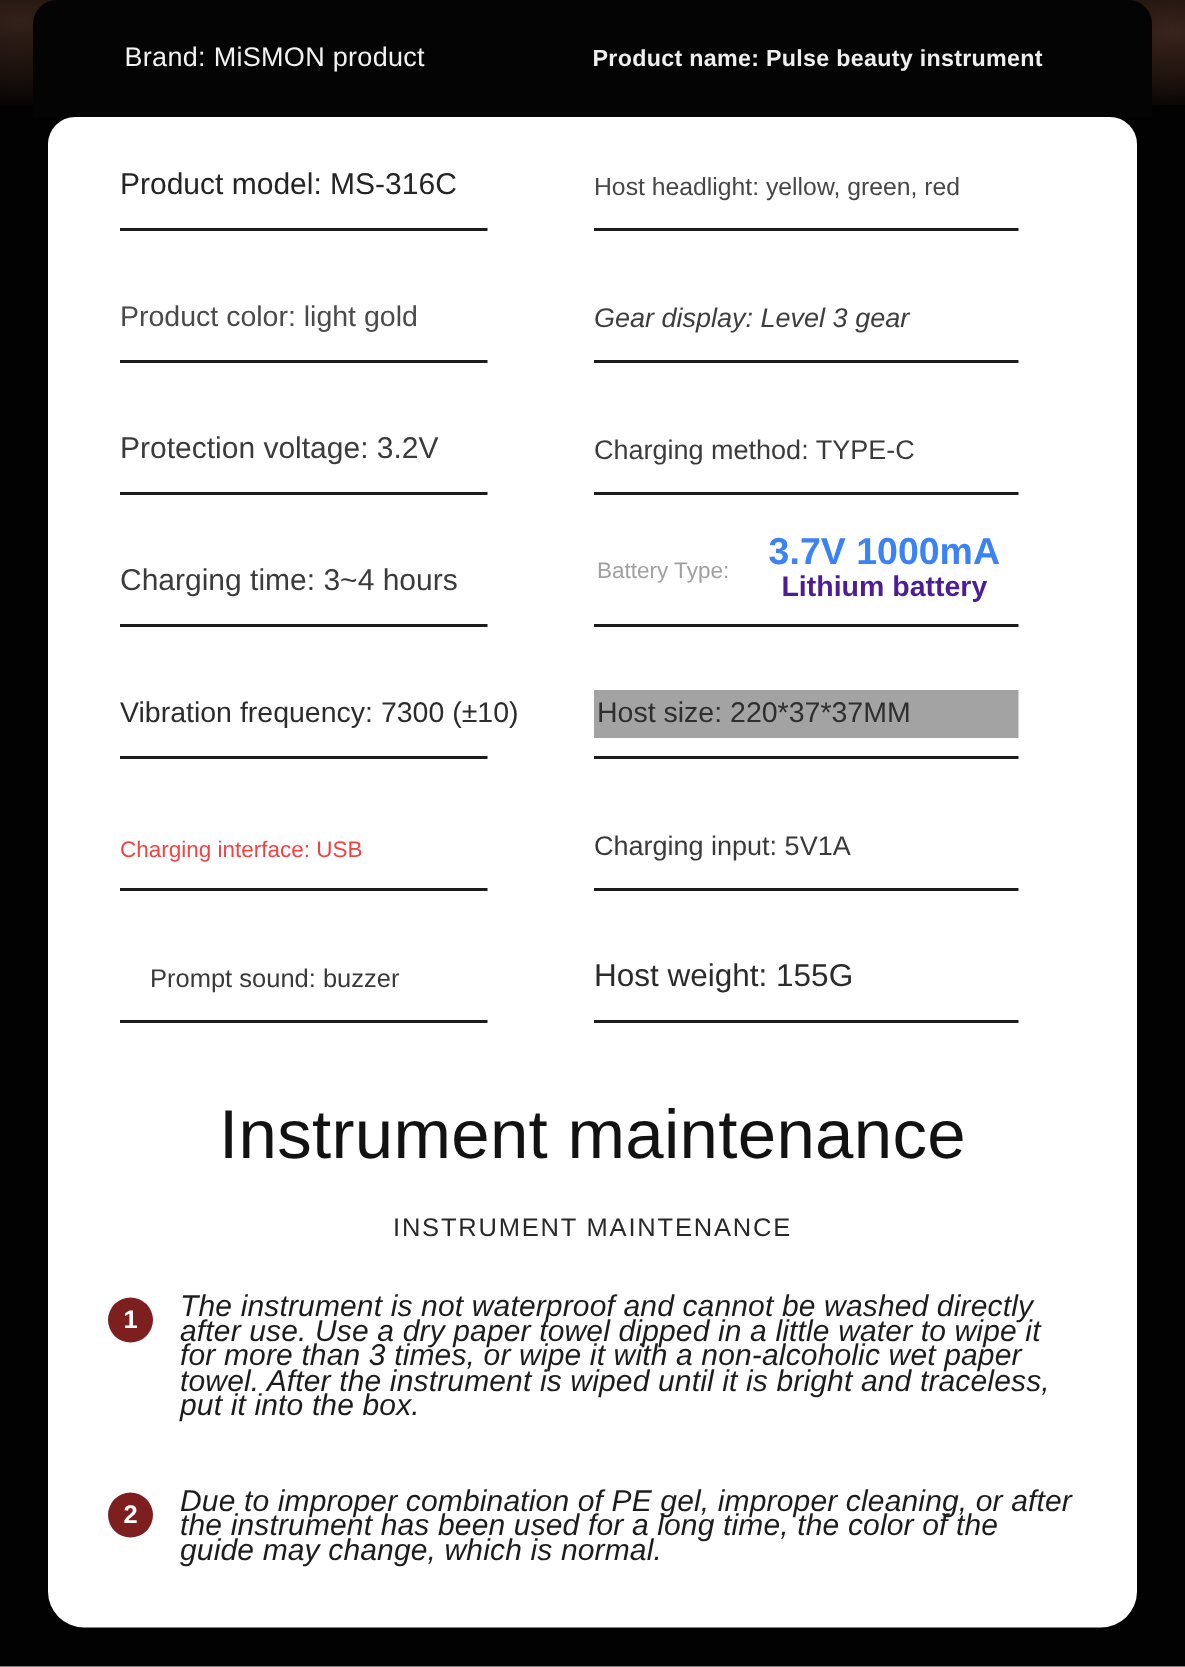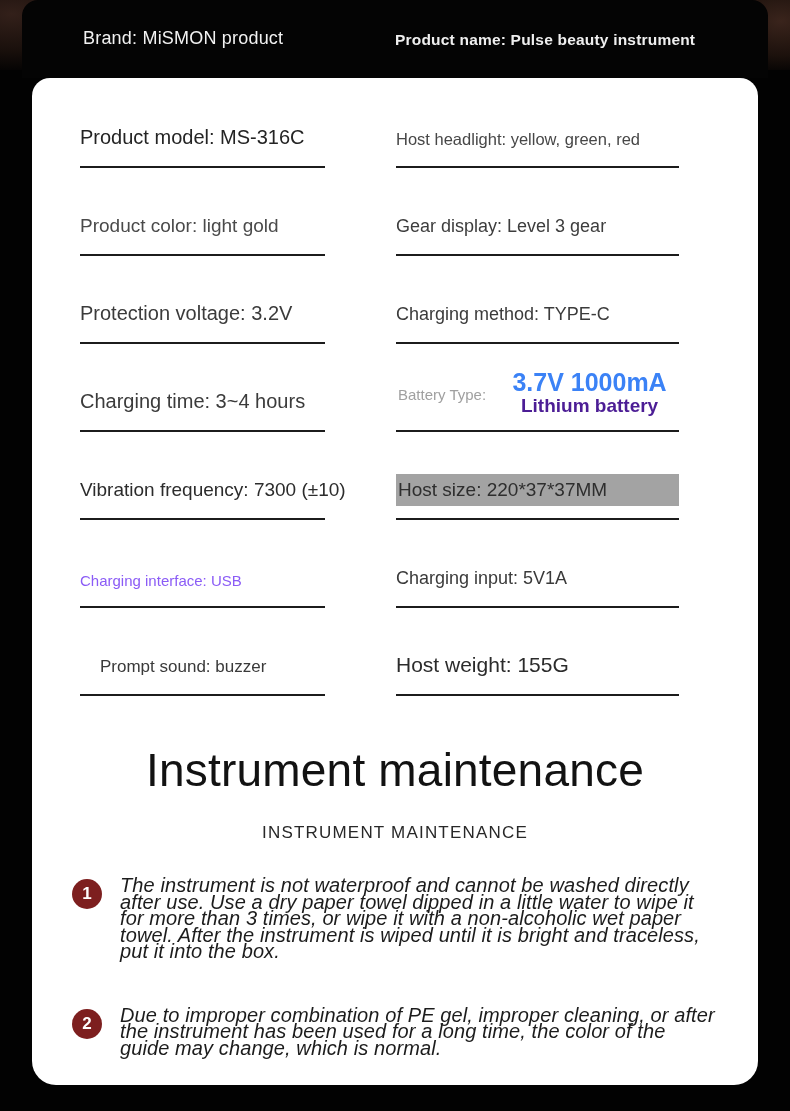--- a/index.html
+++ b/index.html
@@ -32,39 +32,39 @@
     color:#efefef;font-size:15.5px;letter-spacing:.2px;font-weight:bold;
   }
   .card{
     position:absolute;left:32px;top:78px;width:726px;height:1007px;
     background:#ffffff;border-radius:18px 18px 24px 24px;
     box-sizing:border-box;
   }
   
   .specs{padding-top:0;}
   .spec-row{display:flex;align-items:flex-end;height:88px;}
-  .spec-row.first{height:90px;}
+  .spec-row.first{height:76px;}
   .cell{
     display:flex;flex-direction:column;justify-content:flex-end;
     border-bottom:2px solid #1c1c1c;box-sizing:border-box;
   }
   .cell-left{width:245px;margin-left:48px;}
   .cell-right{width:283px;margin-left:71px;}
   .cell .txt{margin-bottom:17px;white-space:nowrap;}
   
   .t-l1{font-size:20px;color:#242424;font-weight:500;}
   .t-r1{font-size:16.5px;color:#474747;}
   .t-l2{font-size:19px;color:#4a4a4a;}
-  .t-r2{font-size:18px;color:#3d3d3d;}
+  .t-r2{font-size:18px;color:#3d3d3d;font-style:italic;}
   .t-l3{font-size:20px;color:#3b3b3b;}
   .t-r3{font-size:18px;color:#3b3b3b;}
   .t-l4{font-size:20px;color:#3b3b3b;}
   .t-l5{font-size:19px;color:#2c2c2c;}
   .t-r5{font-size:19px;color:#2e2e2e;background:#a3a3a3;display:inline-block;padding:5px 44px 5px 2px;margin-bottom:12px !important;}
-  .t-l6{font-size:15px;color:#8b5cf6;}
+  .t-l6{font-size:15px;color:#ef4444;}
   .t-r6{font-size:18px;color:#3a3a3a;}
   .t-l7{font-size:17px;color:#3a3a3a;padding-left:20px;}
   .t-r7{font-size:21px;color:#2b2b2b;font-weight:500;}
   
   .battery-cell{flex-direction:row;align-items:flex-end;}
   .battery-label{font-size:15px;color:#a0a0a0;margin:0 6px 27px 2px;white-space:nowrap;}
   .battery-value{text-align:center;margin:0 0 13px 8px;flex:1;}
   .battery-big{font-size:25px;font-weight:700;color:#3b82f6;line-height:1.1;white-space:nowrap;}
   .battery-sub{font-size:19px;font-weight:700;color:#4c1d95;line-height:1.1;white-space:nowrap;}
   

